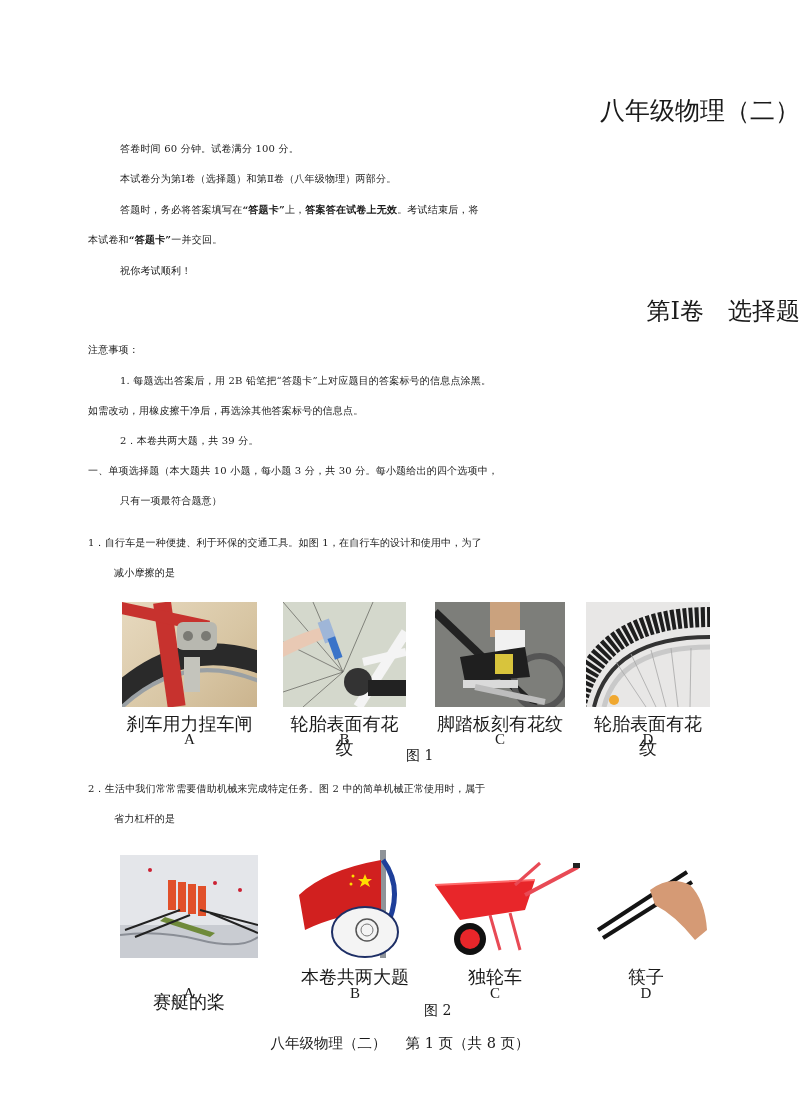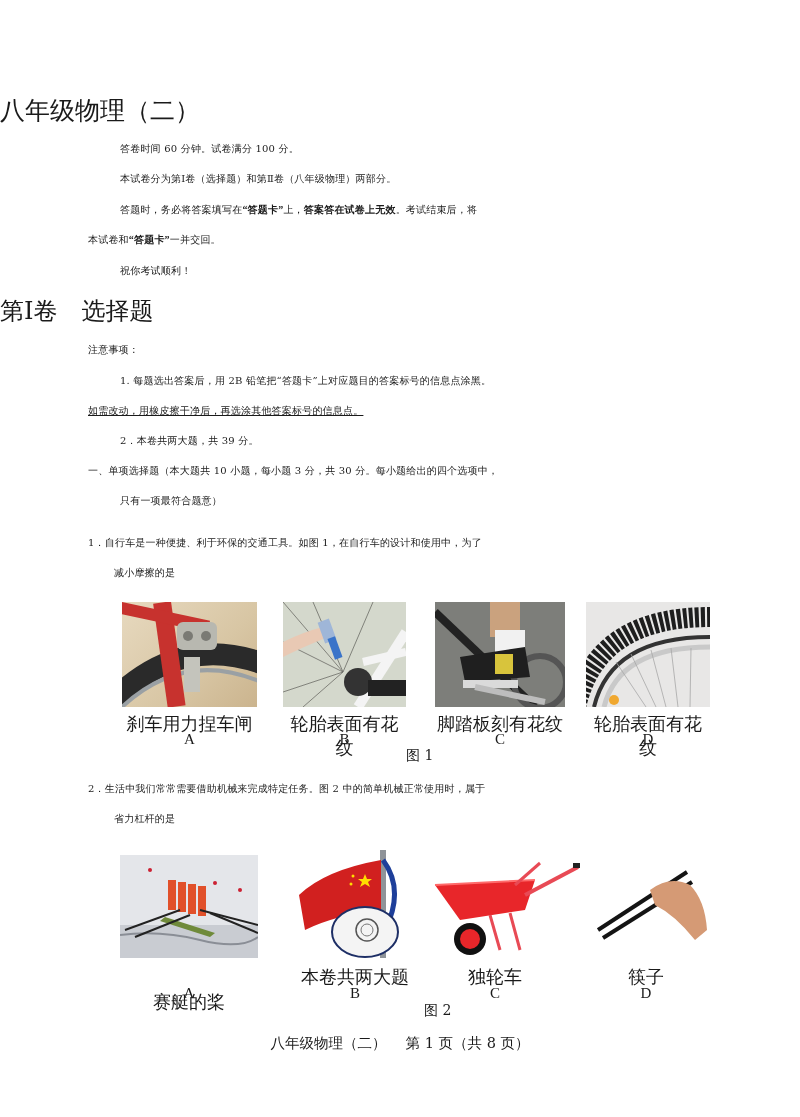--- a/index.html
+++ b/index.html
@@ -2,23 +2,23 @@
 <html><head>
 <meta charset="utf-8">
 <style>
   html, body { margin: 0; padding: 0; background: #ffffff; }
   body {
     width: 800px; height: 1117px; position: relative; overflow: hidden;
     font-family: "DejaVu Serif", "Liberation Serif", serif;
     color: #1a1a1a;
   }
   .abs { position: absolute; white-space: nowrap; }
-  .title { font-size: 25px; left: 0; width: 800px; text-align: left; }
+  .title { font-size: 25px; left: 0; width: 800px; text-align: right; }
   .line { font-size: 10px; letter-spacing: 0.2px; }
-  b { font-weight: bold; font-family: Liberation Serif, serif; }
+  b { font-weight: bold; }
   .fig { position: absolute; overflow: hidden; }
   .cap { position: absolute; font-size: 18px; text-align: center; }
   .letter { position: absolute; font-size: 15px; text-align: center; font-family: "Liberation Serif", serif; }
   .figlabel { position: absolute; font-size: 14px; }
   .footer { font-size: 14.5px; }
 </style>
 </head>
 <body>
 
 <div class="abs title" style="top:94px;">八年级物理（二）</div>
@@ -31,21 +31,21 @@
 </div>
 <div class="abs line" style="left:88px; top:233px;">
   <span>本试卷和</span><b>“答题卡”</b><span>一并交回。</span>
 </div>
 <div class="abs line" style="left:120px; top:264px;">祝你考试顺利！</div>
 
 <div class="abs title" style="top:295px; font-size:24px;">第Ⅰ卷　选择题</div>
 
 <div class="abs line" style="left:88px; top:343px;">注意事项：</div>
 <div class="abs line" style="left:120px; top:374px;">1. 每题选出答案后，用 2B 铅笔把“答题卡”上对应题目的答案标号的信息点涂黑。</div>
-<div class="abs line" style="left:88px; top:404px;text-decoration:underline;">如需改动，用橡皮擦干净后，再选涂其他答案标号的信息点。</div>
+<div class="abs line" style="left:88px; top:404px;">如需改动，用橡皮擦干净后，再选涂其他答案标号的信息点。</div>
 <div class="abs line" style="left:120px; top:434px;">2．本卷共两大题，共 39 分。</div>
 
 <div class="abs line" style="left:88px; top:464px;">一、单项选择题（本大题共 10 小题，每小题 3 分，共 30 分。每小题给出的四个选项中，</div>
 <div class="abs line" style="left:120px; top:494px;">只有一项最符合题意）</div>
 
 <div class="abs line" style="left:88px; top:536px;">
   <span>1．</span><span>自行车是一种便捷、利于环保的交通工具。如图 1，在自行车的设计和使用中，为了</span>
 </div>
 <div class="abs line" style="left:114px; top:566px;">减小摩擦的是</div>
 

